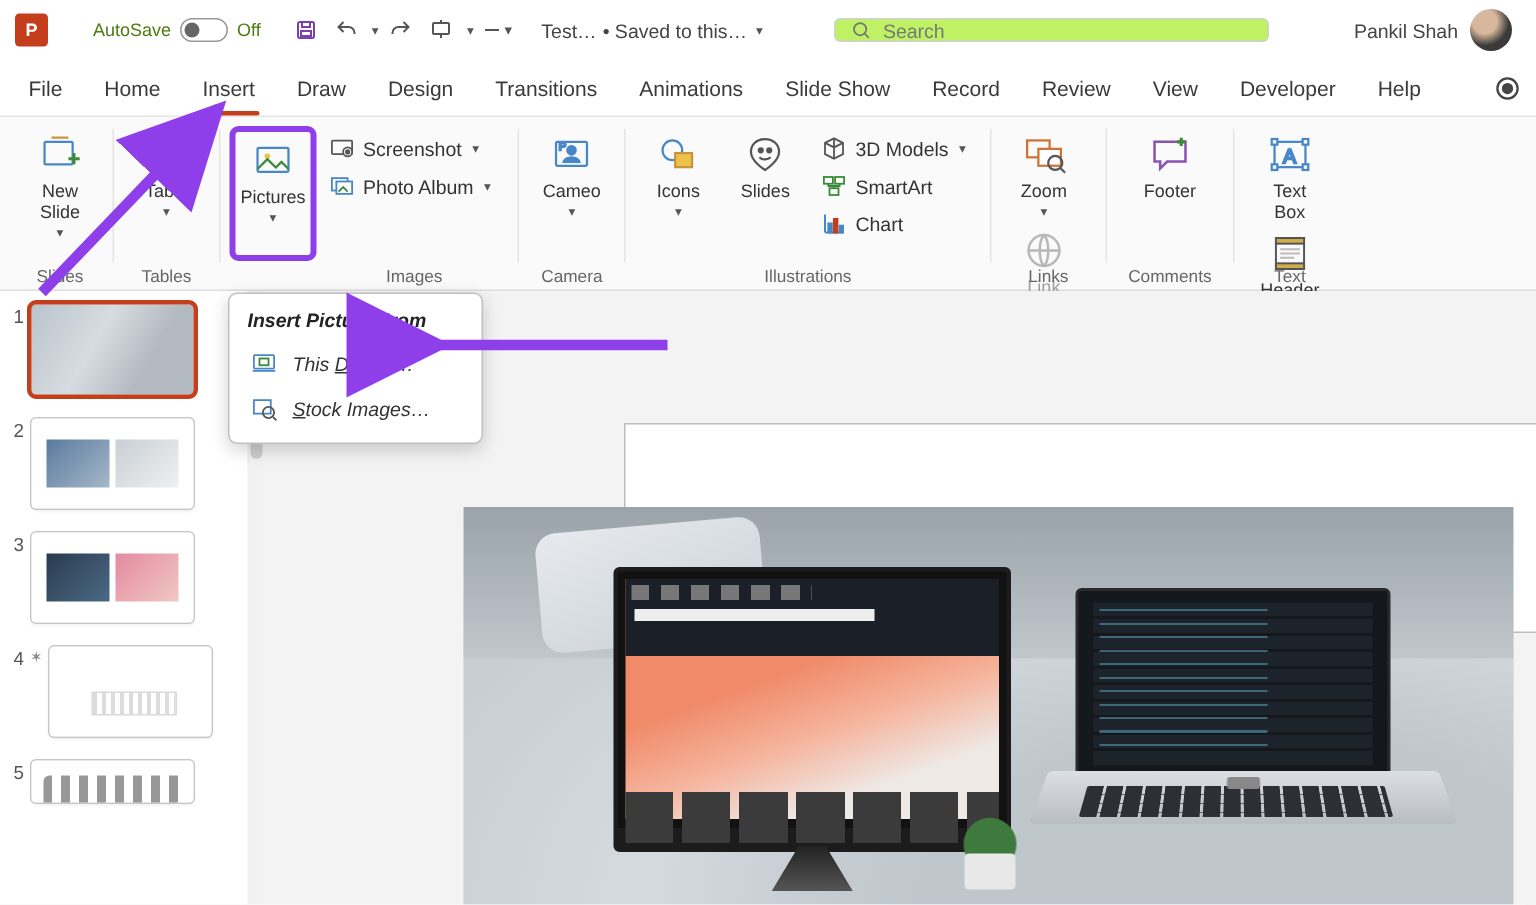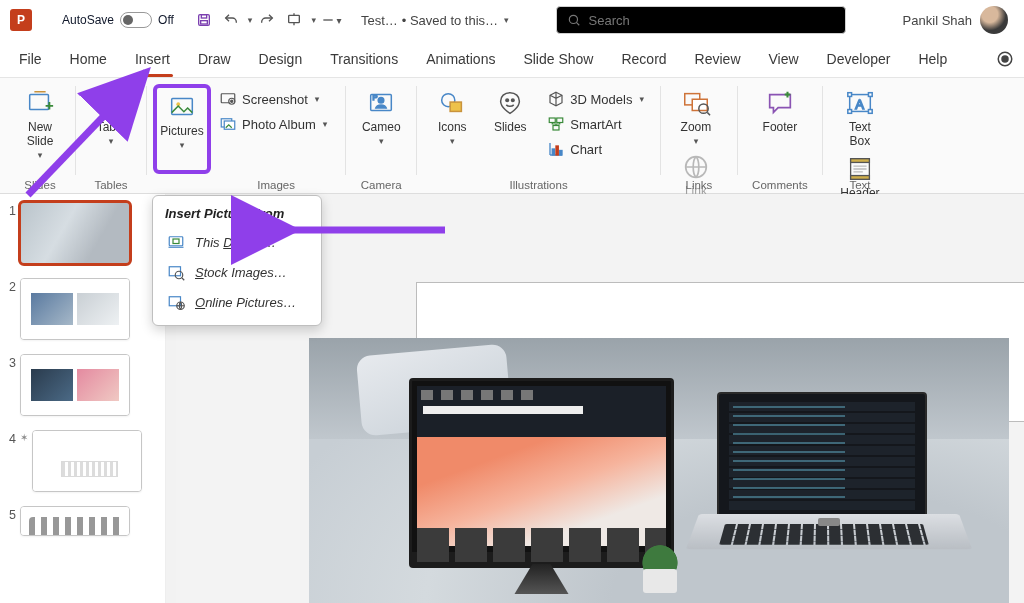--- a/index.html
+++ b/index.html
@@ -1,29 +1,29 @@
 <!DOCTYPE html>
 <html><head>
   <meta charset="utf-8">
   <style>
     * { box-sizing: border-box; margin: 0; padding: 0; font-family: "Segoe UI", Arial, sans-serif; }
     body { width: 1024px; height: 603px; background: #fff; overflow: hidden; font-size: 13px; color: #333; position: relative; }
 
     
     .titlebar { height: 40px; display: flex; align-items: center; padding: 0 10px; gap: 10px; }
     .app-icon { width: 22px; height: 22px; border-radius: 3px; background: #c43e1c; display: flex; align-items: center; justify-content: center; color: #fff; font-weight: bold; font-size: 12px; }
-    .autosave { display: flex; align-items: center; gap: 6px; font-size: 12px; color: #0f172a; margin-left: 20px }
+    .autosave { display: flex; align-items: center; gap: 6px; font-size: 12px; color: #4d7c0f; margin-left: 20px }
     .toggle { width: 32px; height: 16px; border: 1px solid #999; border-radius: 8px; position: relative; background: #fff;}
     .toggle .knob { width: 10px; height: 10px; background: #666; border-radius: 50%; position: absolute; top: 2px; left: 2px; }
     .qat { display: flex; gap: 3px; align-items: center; margin-left: 8px; }
     .qat-btn { width: 24px; height: 24px; display: flex; align-items: center; justify-content: center; color: #555; }
     .qat-btn svg { width: 16px; height: 16px; }
     .title-text { margin-left: 8px; font-size: 13px; color: #444; display: flex; align-items: center; gap: 4px; }
     .search-wrap { flex: 1; display: flex; justify-content: center; }
-    .search { width: 290px; height: 28px; border: 1px solid #d0d0d0; border-radius: 4px; display: flex; align-items: center; padding: 0 10px; color: #777; gap: 8px; background: #000000; }
+    .search { width: 290px; height: 16px; border: 1px solid #d0d0d0; border-radius: 4px; display: flex; align-items: center; padding: 0 10px; color: #777; gap: 8px; background: #bef264; }
     .user-area { display: flex; align-items: center; gap: 8px; margin-left: 10px; padding-right: 6px;}
     .user-name { font-size: 13px; color: #444; }
     .avatar { width: 28px; height: 28px; border-radius: 50%; background: radial-gradient(circle at 35% 30%, #d8b89c 30%, #3a3a3a 60%); }
 
     
     .tabs-row { height: 38px; display: flex; align-items: center; padding: 0 6px; gap: 2px; border-bottom: 1px solid #e5e5e5; }
     .tab { padding: 6px 13px; font-size: 14px; color: #3a3a3a; border-radius: 4px; }
     .tab.active { font-weight: 400; position: relative; }
     .tab.active::after { content: ""; position: absolute; bottom: -4px; left: 10px; right: 10px; height: 3px; background: #c43e1c; border-radius: 2px; }
     .rec-btn { margin-left: auto; display:flex; align-items:center; gap:4px; padding: 4px 4px;}
@@ -517,28 +517,20 @@
     <span>This <span class="ul">D</span>evice…</span>
   </div>
   <div class="popup-item">
     <svg viewBox="0 0 24 24" fill="none" stroke="#4887c7" stroke-width="1.6">
         <rect x="3" y="5" width="15" height="12"></rect>
         <circle cx="16" cy="16" r="5" stroke="#555"></circle>
         <path d="M20 20l3 3" stroke="#555"></path>
       </svg>
     <span><span class="ul">S</span>tock Images…</span>
   </div>
-  <div class="popup-item">
-    <svg viewBox="0 0 24 24" fill="none" stroke="#4887c7" stroke-width="1.6">
-        <rect x="3" y="5" width="15" height="12"></rect>
-        <circle cx="18" cy="17" r="5" stroke="#555"></circle>
-        <path d="M13 17h10M18 12c2 2 2 8 0 10M18 12c-2 2-2 8 0 10" stroke="#555"></path>
-      </svg>
-    <span><span class="ul">O</span>nline Pictures…</span>
-  </div>
 </div>
 
 <div class="arrow" style="top:60px;left:18px;">
   <svg width="150" height="150">
       <defs>
         <marker id="ah1" markerWidth="12" markerHeight="12" refX="9" refY="5" orient="auto">
           <path d="M0 0L10 5L0 10z" fill="#8f3fea"></path>
         </marker>
       </defs>
   <path d="M10 135 L128 12" stroke="#8f3fea" stroke-width="7" marker-end="url(#ah1)"></path>

